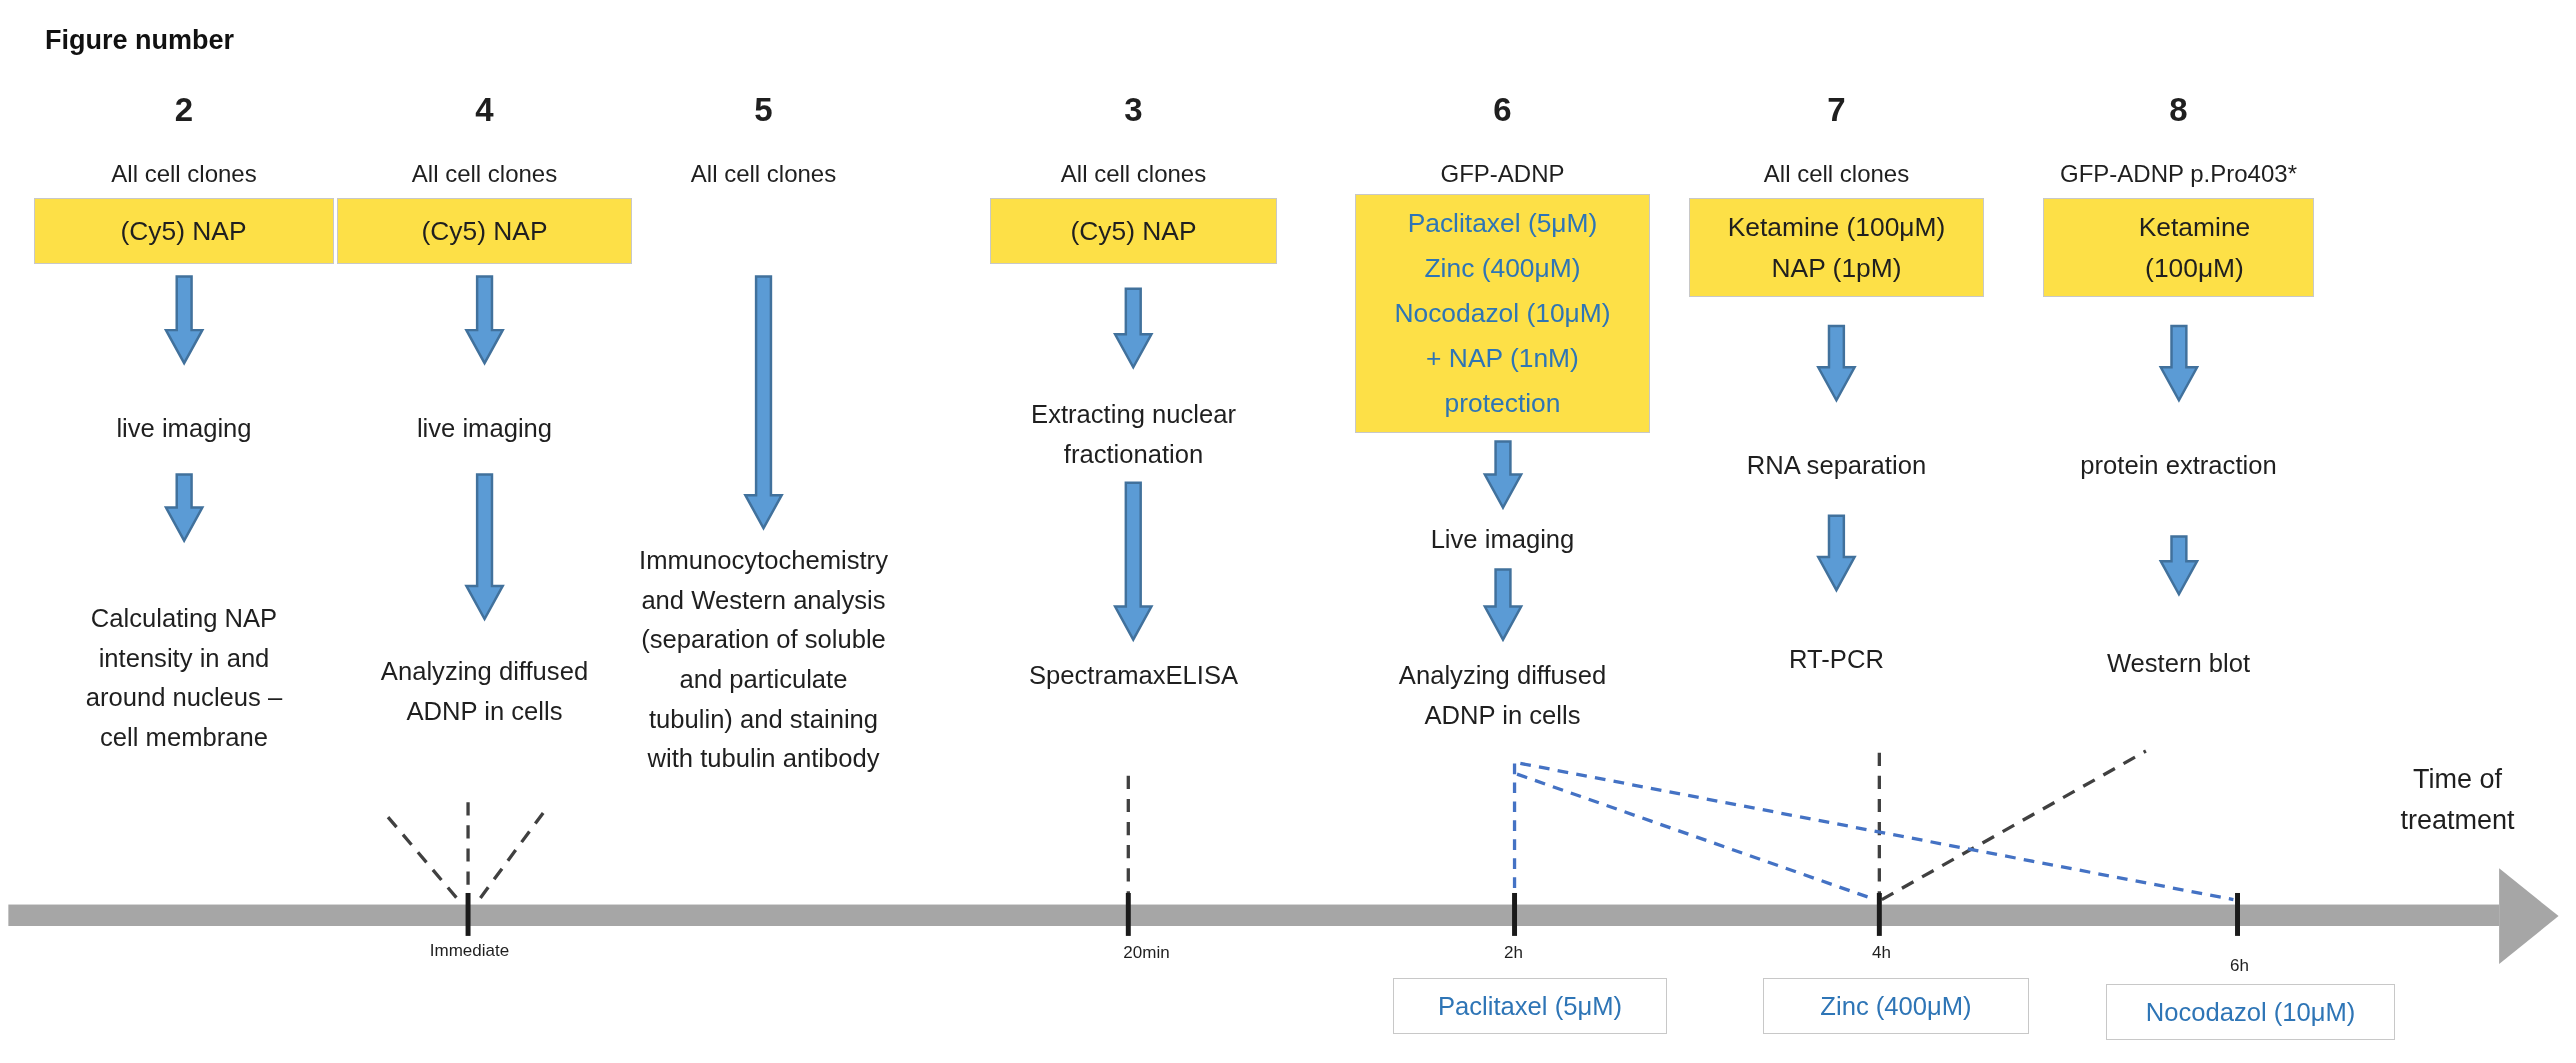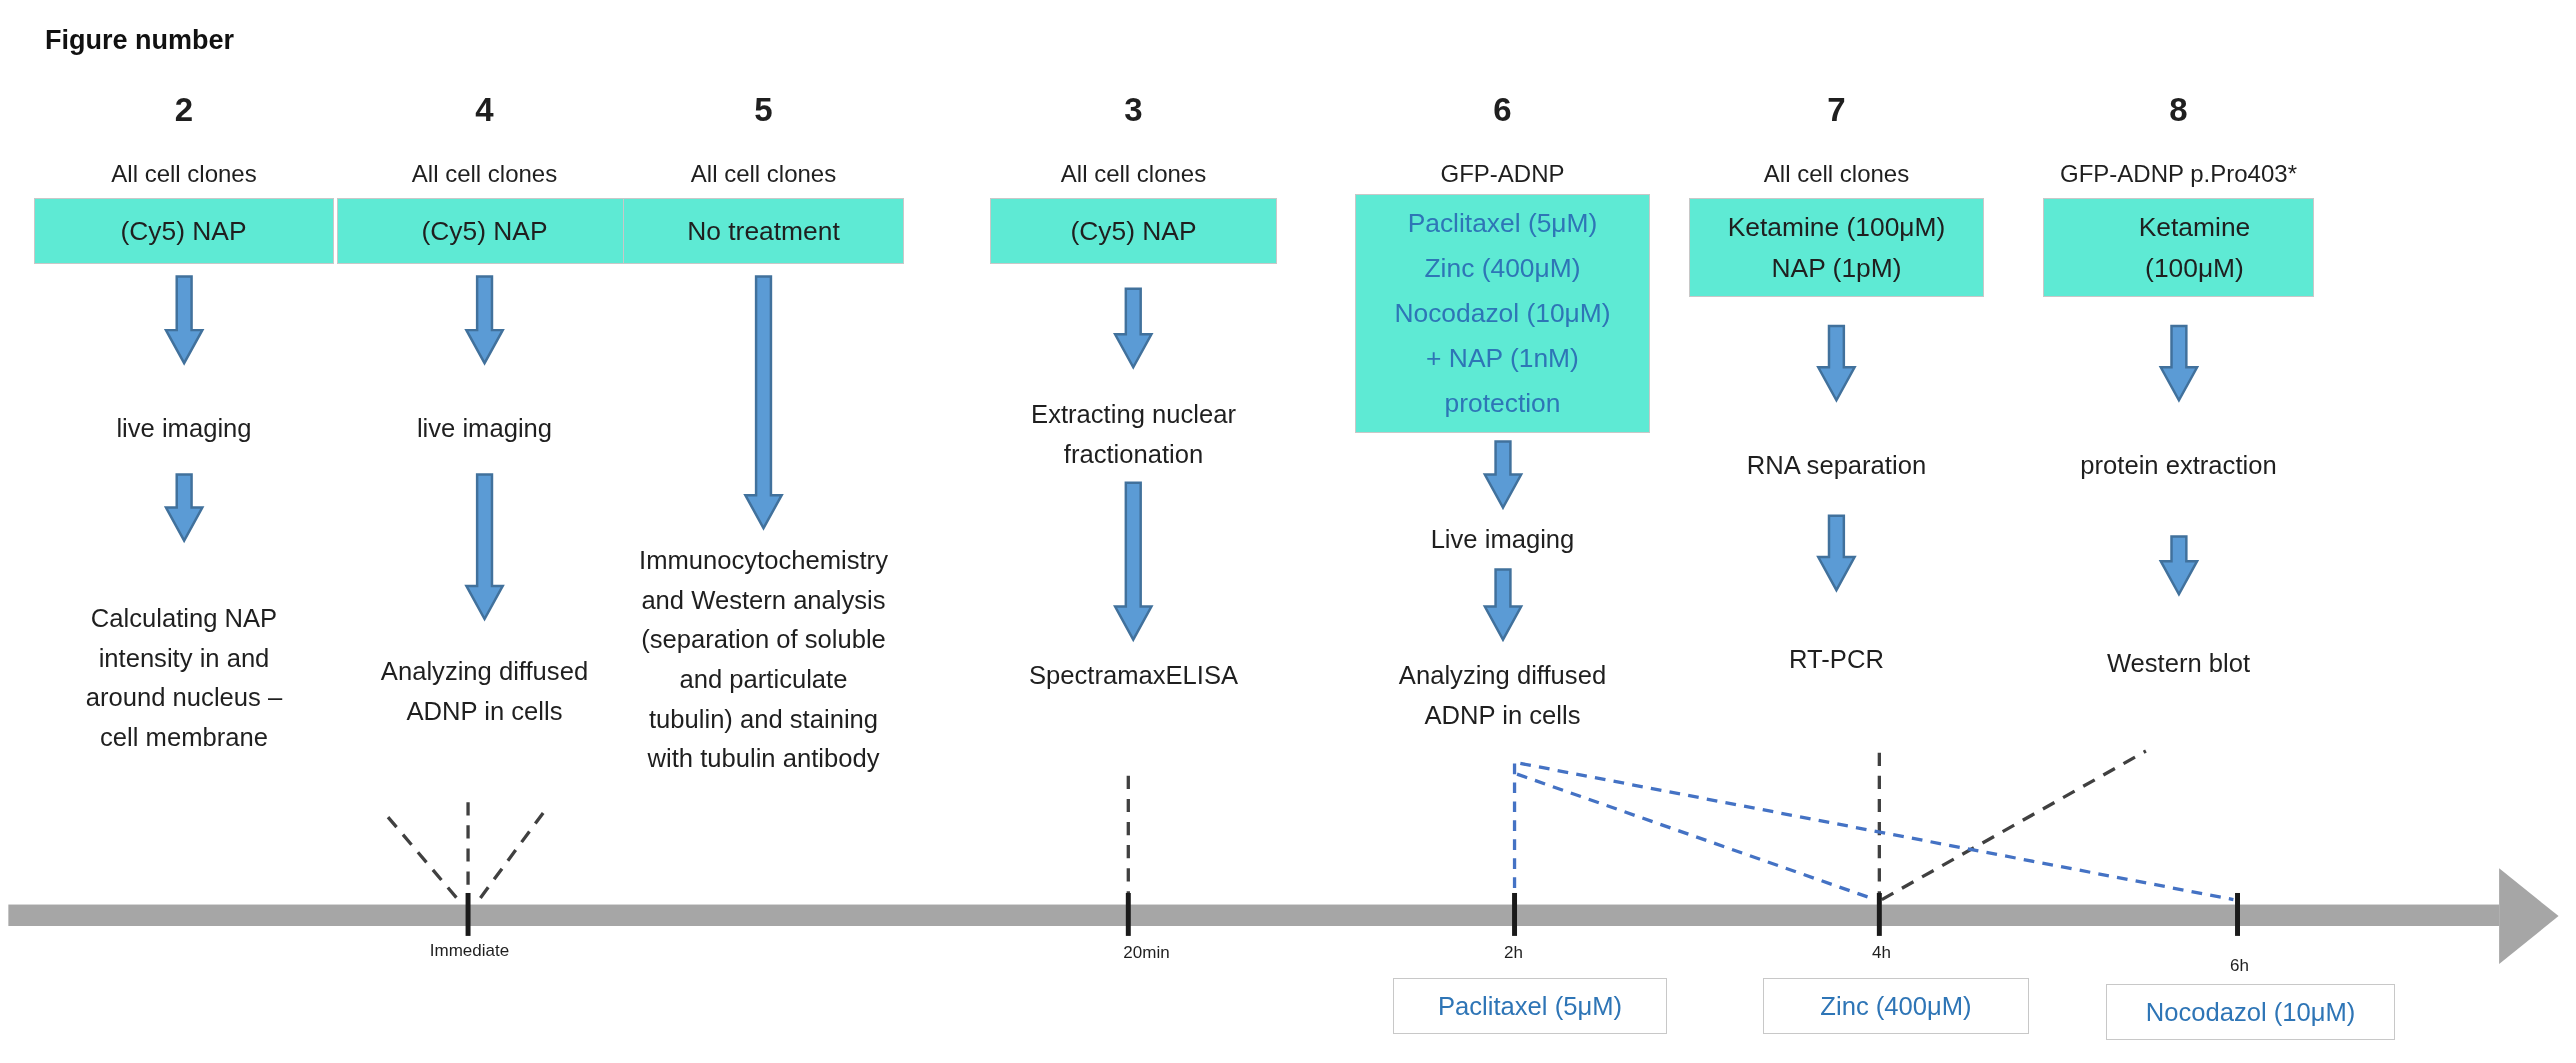--- a/index.html
+++ b/index.html
@@ -5,21 +5,21 @@
   html,body{margin:0;padding:0;background:#ffffff;}
   #figure{position:relative;width:2568px;height:1063px;background:#ffffff;
           font-family:"Liberation Sans","DejaVu Sans",sans-serif;color:#1f1f1f;overflow:hidden;}
   #shape-layer{position:absolute;left:0;top:0;width:2576px;height:1063px;}
   .abs{position:absolute;}
   .fig-title{font-size:27px;font-weight:bold;color:#111;}
   .col{position:absolute;top:91px;height:710px;}
   .col > div{position:absolute;width:100%;text-align:center;}
   .fig-num{top:0;font-size:33px;font-weight:bold;}
   .col-header{top:69px;font-size:24px;}
-  .treat-box{box-sizing:border-box;background:#5eead4;border:1.7px solid #c8c8c8;
+  .treat-box{box-sizing:border-box;background:#fde047;border:1.7px solid #c8c8c8;
              display:flex;align-items:center;justify-content:center;
              font-size:26.4px;white-space:pre-line;line-height:1.55;}
   .blue-text{color:#2e75b6;}
   .step{font-size:25.6px;white-space:pre-line;line-height:1.55;}
   .tl-label{font-size:17px;text-align:center;width:215px;}
   .tl-box{box-sizing:border-box;background:#fff;border:1.7px solid #c8c8c8;height:56px;
           display:flex;align-items:center;justify-content:center;font-size:25.6px;}
   .axis-label{font-size:27px;text-align:center;white-space:pre-line;line-height:1.5;width:231px;}
 </style>
 </head>
@@ -88,21 +88,20 @@
     <div class="col-header">All cell clones</div>
     <div class="treat-box" style="top:107px;left:34px;width:295px;height:66px;">(Cy5) NAP</div>
     <div class="step" style="top:318px;">live imaging</div>
     <div class="step" style="top:561px;">Analyzing diffused
 ADNP in cells</div>
   </div>
 
   <div class="col" style="left:582px;width:363px;">
     <div class="fig-num">5</div>
     <div class="col-header">All cell clones</div>
-    <div class="treat-box" style="top:107px;left:41px;width:281px;height:66px;">No treatment</div>
     <div class="step" style="top:450px;">Immunocytochemistry
 and Western analysis
 (separation of soluble
 and particulate
 tubulin) and staining
 with tubulin antibody</div>
   </div>
 
   <div class="col" style="left:952px;width:363px;">
     <div class="fig-num">3</div>
@@ -147,15 +146,17 @@
   <div class="abs tl-label" style="left:362px;top:941px;">Immediate</div>
   <div class="abs tl-label" style="left:1039px;top:943px;">20min</div>
   <div class="abs tl-label" style="left:1406px;top:943px;">2h</div>
   <div class="abs tl-label" style="left:1774px;top:943px;">4h</div>
   <div class="abs tl-label" style="left:2132px;top:956px;">6h</div>
 
   <div class="abs tl-box blue-text" style="left:1393px;top:978px;width:274px;">Paclitaxel (5μM)</div>
   <div class="abs tl-box blue-text" style="left:1763px;top:978px;width:266px;">Zinc (400μM)</div>
   <div class="abs tl-box blue-text" style="left:2106px;top:984px;width:289px;">Nocodazol (10μM)</div>
 
+  <div class="abs axis-label" style="left:2342px;top:759px;">Time of
+treatment</div>
 
 </div>
 
 
 </body></html>

